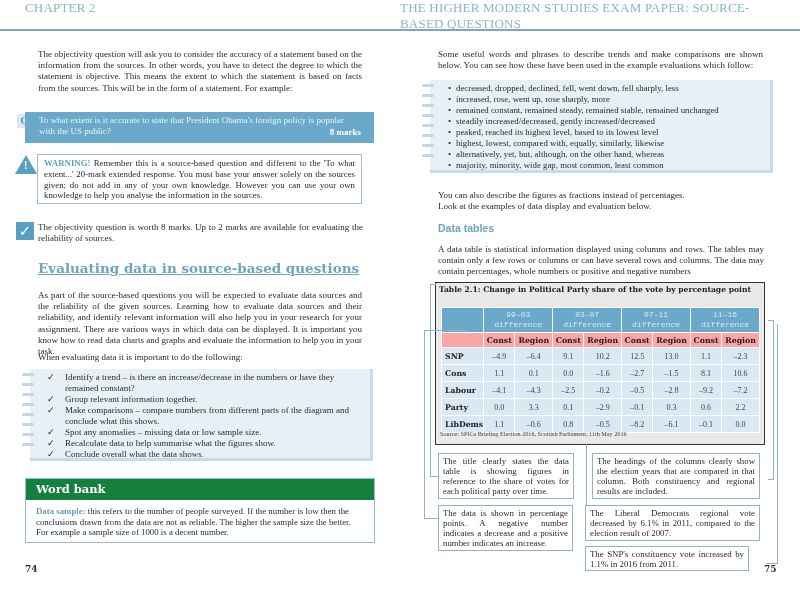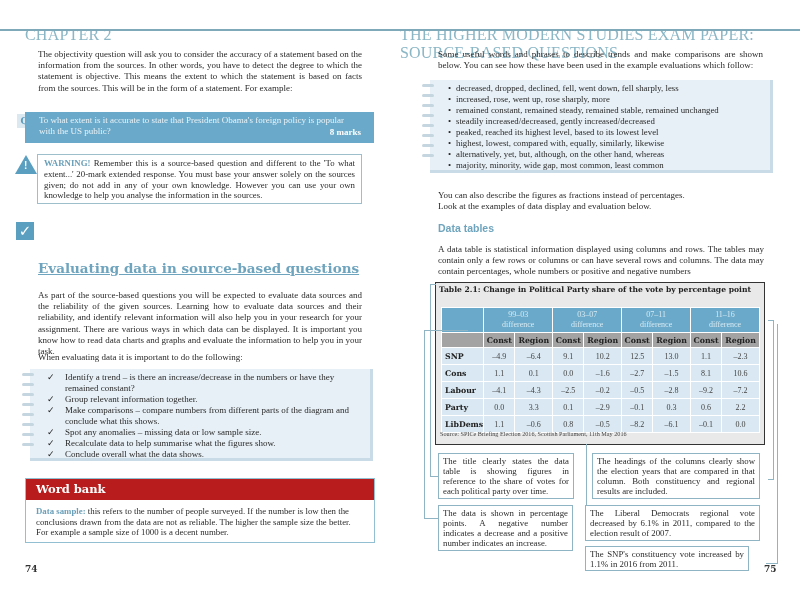--- a/index.html
+++ b/index.html
@@ -1,21 +1,21 @@
 <!DOCTYPE html>
 <html><head>
 <meta charset="utf-8">
 <style>
   * { box-sizing: border-box; margin: 0; padding: 0; }
   html, body { width: 800px; height: 596px; background: #fff; overflow: hidden; }
   body { font-family: "DejaVu Serif", "Liberation Serif", serif; color: #2b2b2b; position: relative; }
   .page { position: absolute; top: 0; height: 596px; width: 400px; }
   .page.left { left: 0; }
   .page.right { left: 400px; }
-  .running-head { position: absolute; top: 26px; font-family: "Liberation Serif", serif; font-size: 16px; color: #8ab6c6; letter-spacing: 0.2px; }
+  .running-head { position: absolute; top: 0; font-family: "Liberation Serif", serif; font-size: 13px; color: #8ab6c6; letter-spacing: 0.2px; }
   .left .running-head { left: 25px; }
   .right .running-head { right: 25px; }
   .head-rule { position: absolute; top: 29px; height: 2px; background: #7fa9b9; }
   .left .head-rule { left: 0; width: 400px; }
   .right .head-rule { left: 0; width: 400px; }
   .para { position: absolute; font-size: 9px; line-height: 11.2px; font-family: "Liberation Serif", serif; text-align: justify; color: #2a2a2a; }
   .qbox { position: absolute; left: 25px; top: 112px; width: 349px; height: 31px; background: #6aa9c9; color: #e8f2f7; font-size: 9px; line-height: 11px; font-family: "Liberation Serif", serif; padding: 3px 12px 0 14px; }
   .qbox .marks { position: absolute; right: 13px; bottom: 5px; font-weight: bold; color: #fff; }
   .q-icon { position: absolute; left: 17px; top: 114px; width: 15px; height: 14px; background: #dbe8ef; color: #5a9bbd; font-size: 9px; text-align: center; line-height: 14px; font-weight: bold; }
   .warn-box { position: absolute; left: 37px; top: 154px; width: 325px; height: 50px; border: 1px solid #9dbfcc; padding: 3px 6px; font-size: 8.8px; line-height: 10.8px; font-family: "Liberation Serif", serif; text-align: justify; }
@@ -27,32 +27,32 @@
   .notebox { position: absolute; background: #e7f0f6; border-right: 3px solid #c9dbe6; border-bottom: 3px solid #c9dbe6; }
   .notebox .rings { position: absolute; left: -8px; top: 4px; width: 14px; }
   .notebox .ring { width: 12px; height: 3px; background: #c5d6e0; border-radius: 2px; margin-bottom: 7px; }
   .checklist { list-style: none; font-family: "Liberation Serif", serif; font-size: 9px; line-height: 11px; }
   .checklist li { position: relative; padding-left: 23px; }
   .checklist li .tick { position: absolute; left: 5px; top: 0; font-family: "DejaVu Sans", sans-serif; font-size: 9px; color: #222; }
   .bullets { list-style: none; font-family: "Liberation Serif", serif; font-size: 8.8px; line-height: 11px; }
   .bullets li { position: relative; padding-left: 12px; }
   .bullets li .dot { position: absolute; left: 4px; top: 0; font-size: 9px; }
   .wordbank { position: absolute; left: 25px; top: 478px; width: 350px; height: 65px; border: 1px solid #93bfd2; }
-  .wordbank .wb-head { height: 21px; background: #b91c1c; color: #fff; font-family: "DejaVu Serif", serif; font-weight: bold; font-size: 11.5px; padding: 3px 10px; }
+  .wordbank .wb-head { height: 21px; background: #15803d; color: #fff; font-family: "DejaVu Serif", serif; font-weight: bold; font-size: 11.5px; padding: 3px 10px; }
   .wordbank .wb-body { padding: 6px 10px; font-size: 8.8px; line-height: 10.5px; font-family: "Liberation Serif", serif; }
   .wordbank .wb-term { color: #6a9fb8; font-weight: bold; }
   .pagenum { position: absolute; top: 564px; font-family: "DejaVu Serif", serif; font-weight: bold; font-size: 9px; color: #333; }
   .h3 { position: absolute; left: 38px; top: 222px; font-family: Liberation Sans, sans-serif; font-weight: bold; font-size: 10.5px; color: #6ea4bd; }
   .table-wrap { position: absolute; left: 35px; top: 282px; width: 330px; height: 163px; border: 1.5px solid #333; background: #e9e9e9; }
   .table-title { font-family: "DejaVu Serif", serif; font-weight: bold; font-size: 7.6px; padding: 2px 3px; color: #222; }
   table.data { position: absolute; left: 5px; top: 24px; width: 319px; border-collapse: collapse; font-family: "Liberation Serif", serif; font-size: 8px; }
   table.data td, table.data th { text-align: center; border: 1px solid #fff; }
-  table.data tr.period th { background: #6aa9c9; color: #d7eaf3; font-weight: normal; height: 25px; font-size: 8px; line-height: 10px; }
+  table.data tr.period th { background: #6aa9c9; color: #d7eaf3; font-weight: normal; height: 25px; font-size: 8px; line-height: 10px; font-family: Liberation Mono, monospace; }
   table.data tr.period th.blank { background: #6aa9c9; }
-  table.data tr.sub th { background: #a3a3a3; color: #222; font-weight: bold; height: 15px; font-family: "DejaVu Serif", serif; font-size: 7.8px; }
+  table.data tr.sub th { background: #fca5a5; color: #222; font-weight: bold; height: 15px; font-family: "DejaVu Serif", serif; font-size: 7.8px; }
   table.data tr.row td { background: #d9e8f2; height: 17px; color: #444; }
   table.data tr.row td.party { text-align: left; padding-left: 3px; font-weight: bold; color: #222; font-family: "DejaVu Serif", serif; font-size: 7.8px; }
   .source { position: absolute; left: 4px; top: 147px; font-size: 6.2px; font-family: "Liberation Serif", serif; color: #444; }
   .callout { position: absolute; border: 1px solid #8fb4c4; background: #fff; font-family: "Liberation Serif", serif; font-size: 8.8px; line-height: 10px; padding: 2px 4px; text-align: justify; }
   .connector { position: absolute; border-color: #8fb4c4; border-style: solid; border-width: 0; }
 </style>
 </head>
 <body>
 
 <div class="page left">
@@ -68,20 +68,21 @@
   </div>
 
   <div class="warn-icon">
       <span>!</span>
     </div>
   <div class="warn-box">
     <span class="wlabel">WARNING!</span><span> Remember this is a source-based question and different to the 'To what extent...' 20-mark extended response. You must base your answer solely on the sources given; do not add in any of your own knowledge. However you can use your own knowledge to help you analyse the information in the sources.</span>
   </div>
 
   <div class="check-icon">✓</div>
+  <p class="para" style="left:38px; top:222px; width:325px;">The objectivity question is worth 8 marks. Up to 2 marks are available for evaluating the reliability of sources.</p>
 
   <div class="h2">Evaluating data in source-based questions</div>
 
   <p class="para" style="left:38px; top:290px; width:324px;">As part of the source-based questions you will be expected to evaluate data sources and the reliability of the given sources. Learning how to evaluate data sources and their reliability, and identify relevant information will also help you in your research for your assignment. There are various ways in which data can be displayed. It is important you know how to read data charts and graphs and evaluate the information to help you in your task.</p>
 
   <p class="para" style="left:38px; top:352px; width:324px;">When evaluating data it is important to do the following:</p>
 
   <div class="notebox" style="left:30px; top:369px; width:343px; height:92px; padding:3px 6px 0 12px;">
     <div class="rings">
       <div class="ring"></div>

